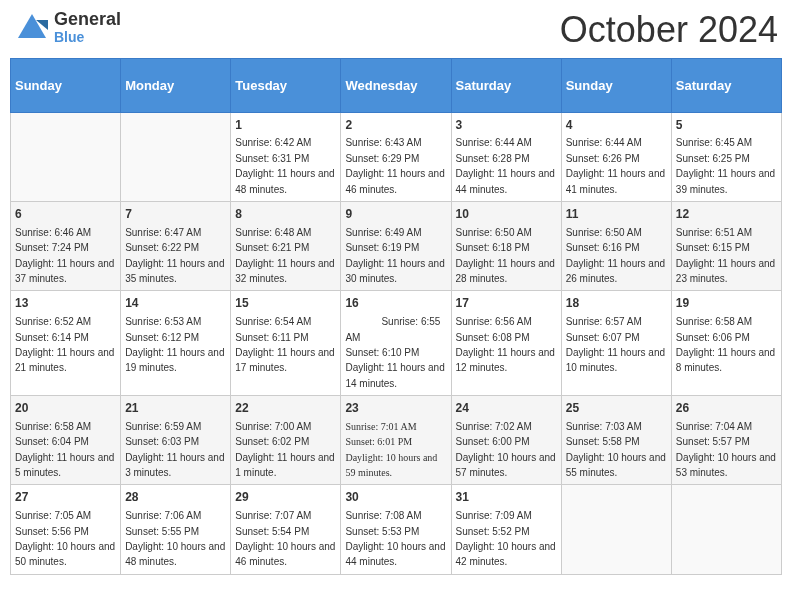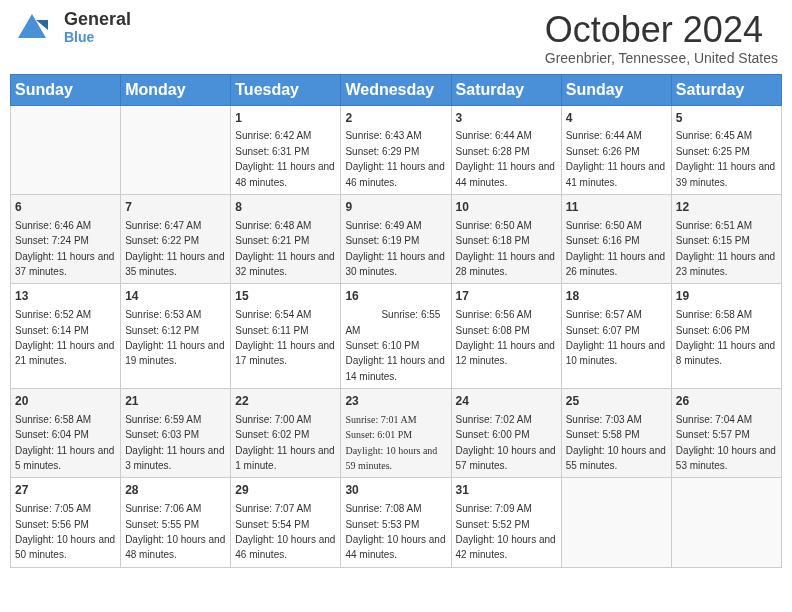--- a/index.html
+++ b/index.html
@@ -13,21 +13,21 @@
     .header {
       display: flex;
       justify-content: space-between;
       align-items: flex-start;
       margin-bottom: 8px;
       padding: 0 4px;
     }
     .logo {
       display: flex;
       align-items: flex-start;
-      gap: 14px;
+      gap: 4px;
     }
     .logo-text {
       display: flex;
       flex-direction: column;
       line-height: 1.1;
     }
     .logo-general {
       font-size: 18px;
       font-weight: bold;
       color: #333;
@@ -35,42 +35,43 @@
     .logo-blue {
       font-size: 14px;
       font-weight: bold;
       color: #4a90d9;
     }
     .logo-icon {
       width: 36px;
       height: 36px;
     }
     .title-section {
+      text-align: right;
     }
     .month-title {
       font-size: 36px;
       font-weight: normal;
       color: #333;
       line-height: 1.1;
     }
     .location {
       font-size: 14px;
       color: #555;
     }
     table {
       width: 100%;
       border-collapse: collapse;
       font-size: 11px;
     }
     thead th {
       background-color: #4a90d9;
       color: #fff;
-      padding: 6px 4px;
+      padding: 19px 4px;
       text-align: left;
-      font-size: 16px;
+      font-size: 13px;
       font-weight: bold;
       border: 1px solid #3a7bc8;
     }
     tbody td {
       border: 1px solid #ccc;
       vertical-align: top;
       padding: 4px;
       width: 14.28%;
       height: 80px;
       color: #333;
@@ -106,21 +107,20 @@
       <polygon points="18,4 32,28 4,28" fill="#4a90d9"></polygon>
       <polygon points="22,10 34,10 34,20" fill="#2a6aa0"></polygon>
     </svg>
     <div class="logo-text">
       <span class="logo-general">General</span>
       <span class="logo-blue">Blue</span>
     </div>
   </div>
   <div class="title-section">
     <div class="month-title">October 2024</div>
-    <div class="location">Greenbrier, Tennessee, United States</div>
   </div>
 </div>
 
 <table>
   <thead>
     <tr>
     <th>Sunday</th>
         <th>Monday</th>
         <th>Tuesday</th>
         <th>Wednesday</th>

